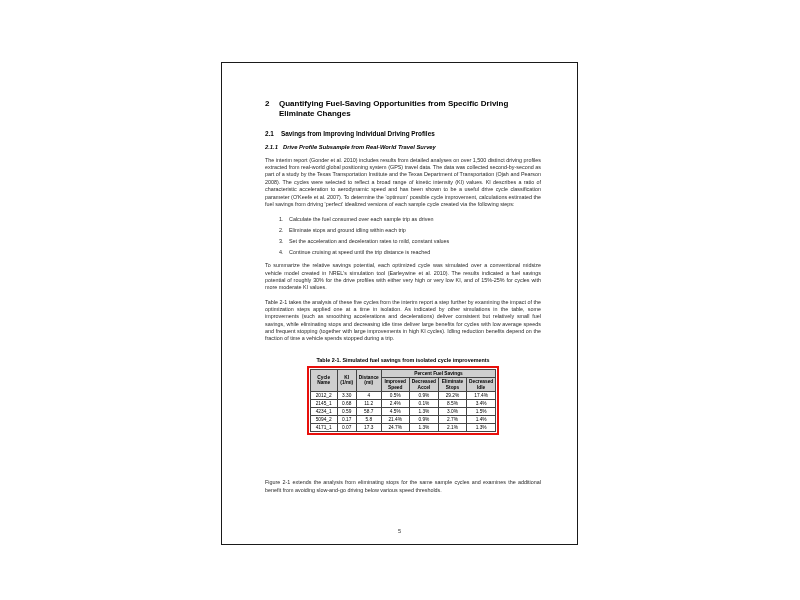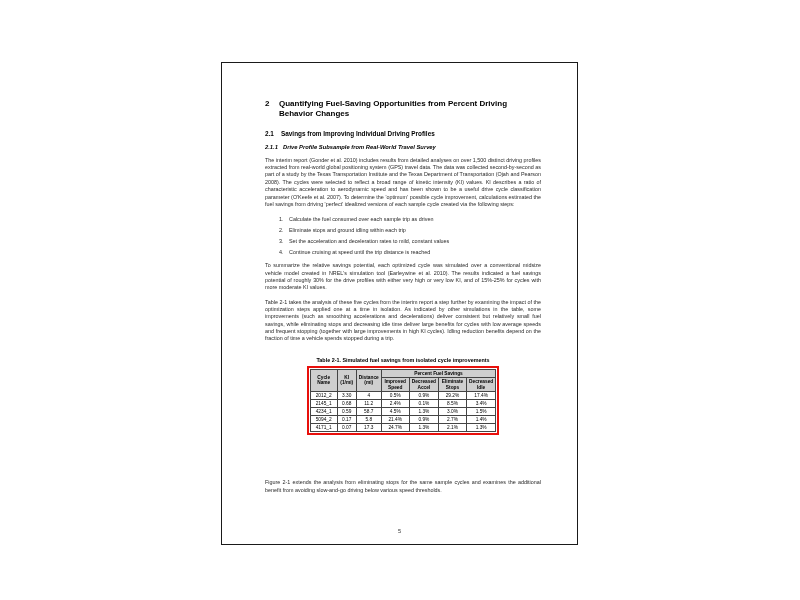--- a/index.html
+++ b/index.html
@@ -34,21 +34,21 @@
 </style>
 </head>
 <body>
 
 <div class="stage">
   <div class="page">
     <div class="content">
 
       <div class="h1">
         <span class="num">2</span>
-        <span>Quantifying Fuel-Saving Opportunities from Percent Driving Behavior Changes</span>
+        <span>Quantifying Fuel-Saving Opportunities from Specific Driving Eliminate Changes</span>
       </div>
 
       <div class="h2">
         <span class="num">2.1</span>
         <span>Savings from Improving Individual Driving Profiles</span>
       </div>
 
       <div class="h3">
         <span class="num">2.1.1</span>
         <span>Drive Profile Subsample from Real-World Travel Survey</span>

